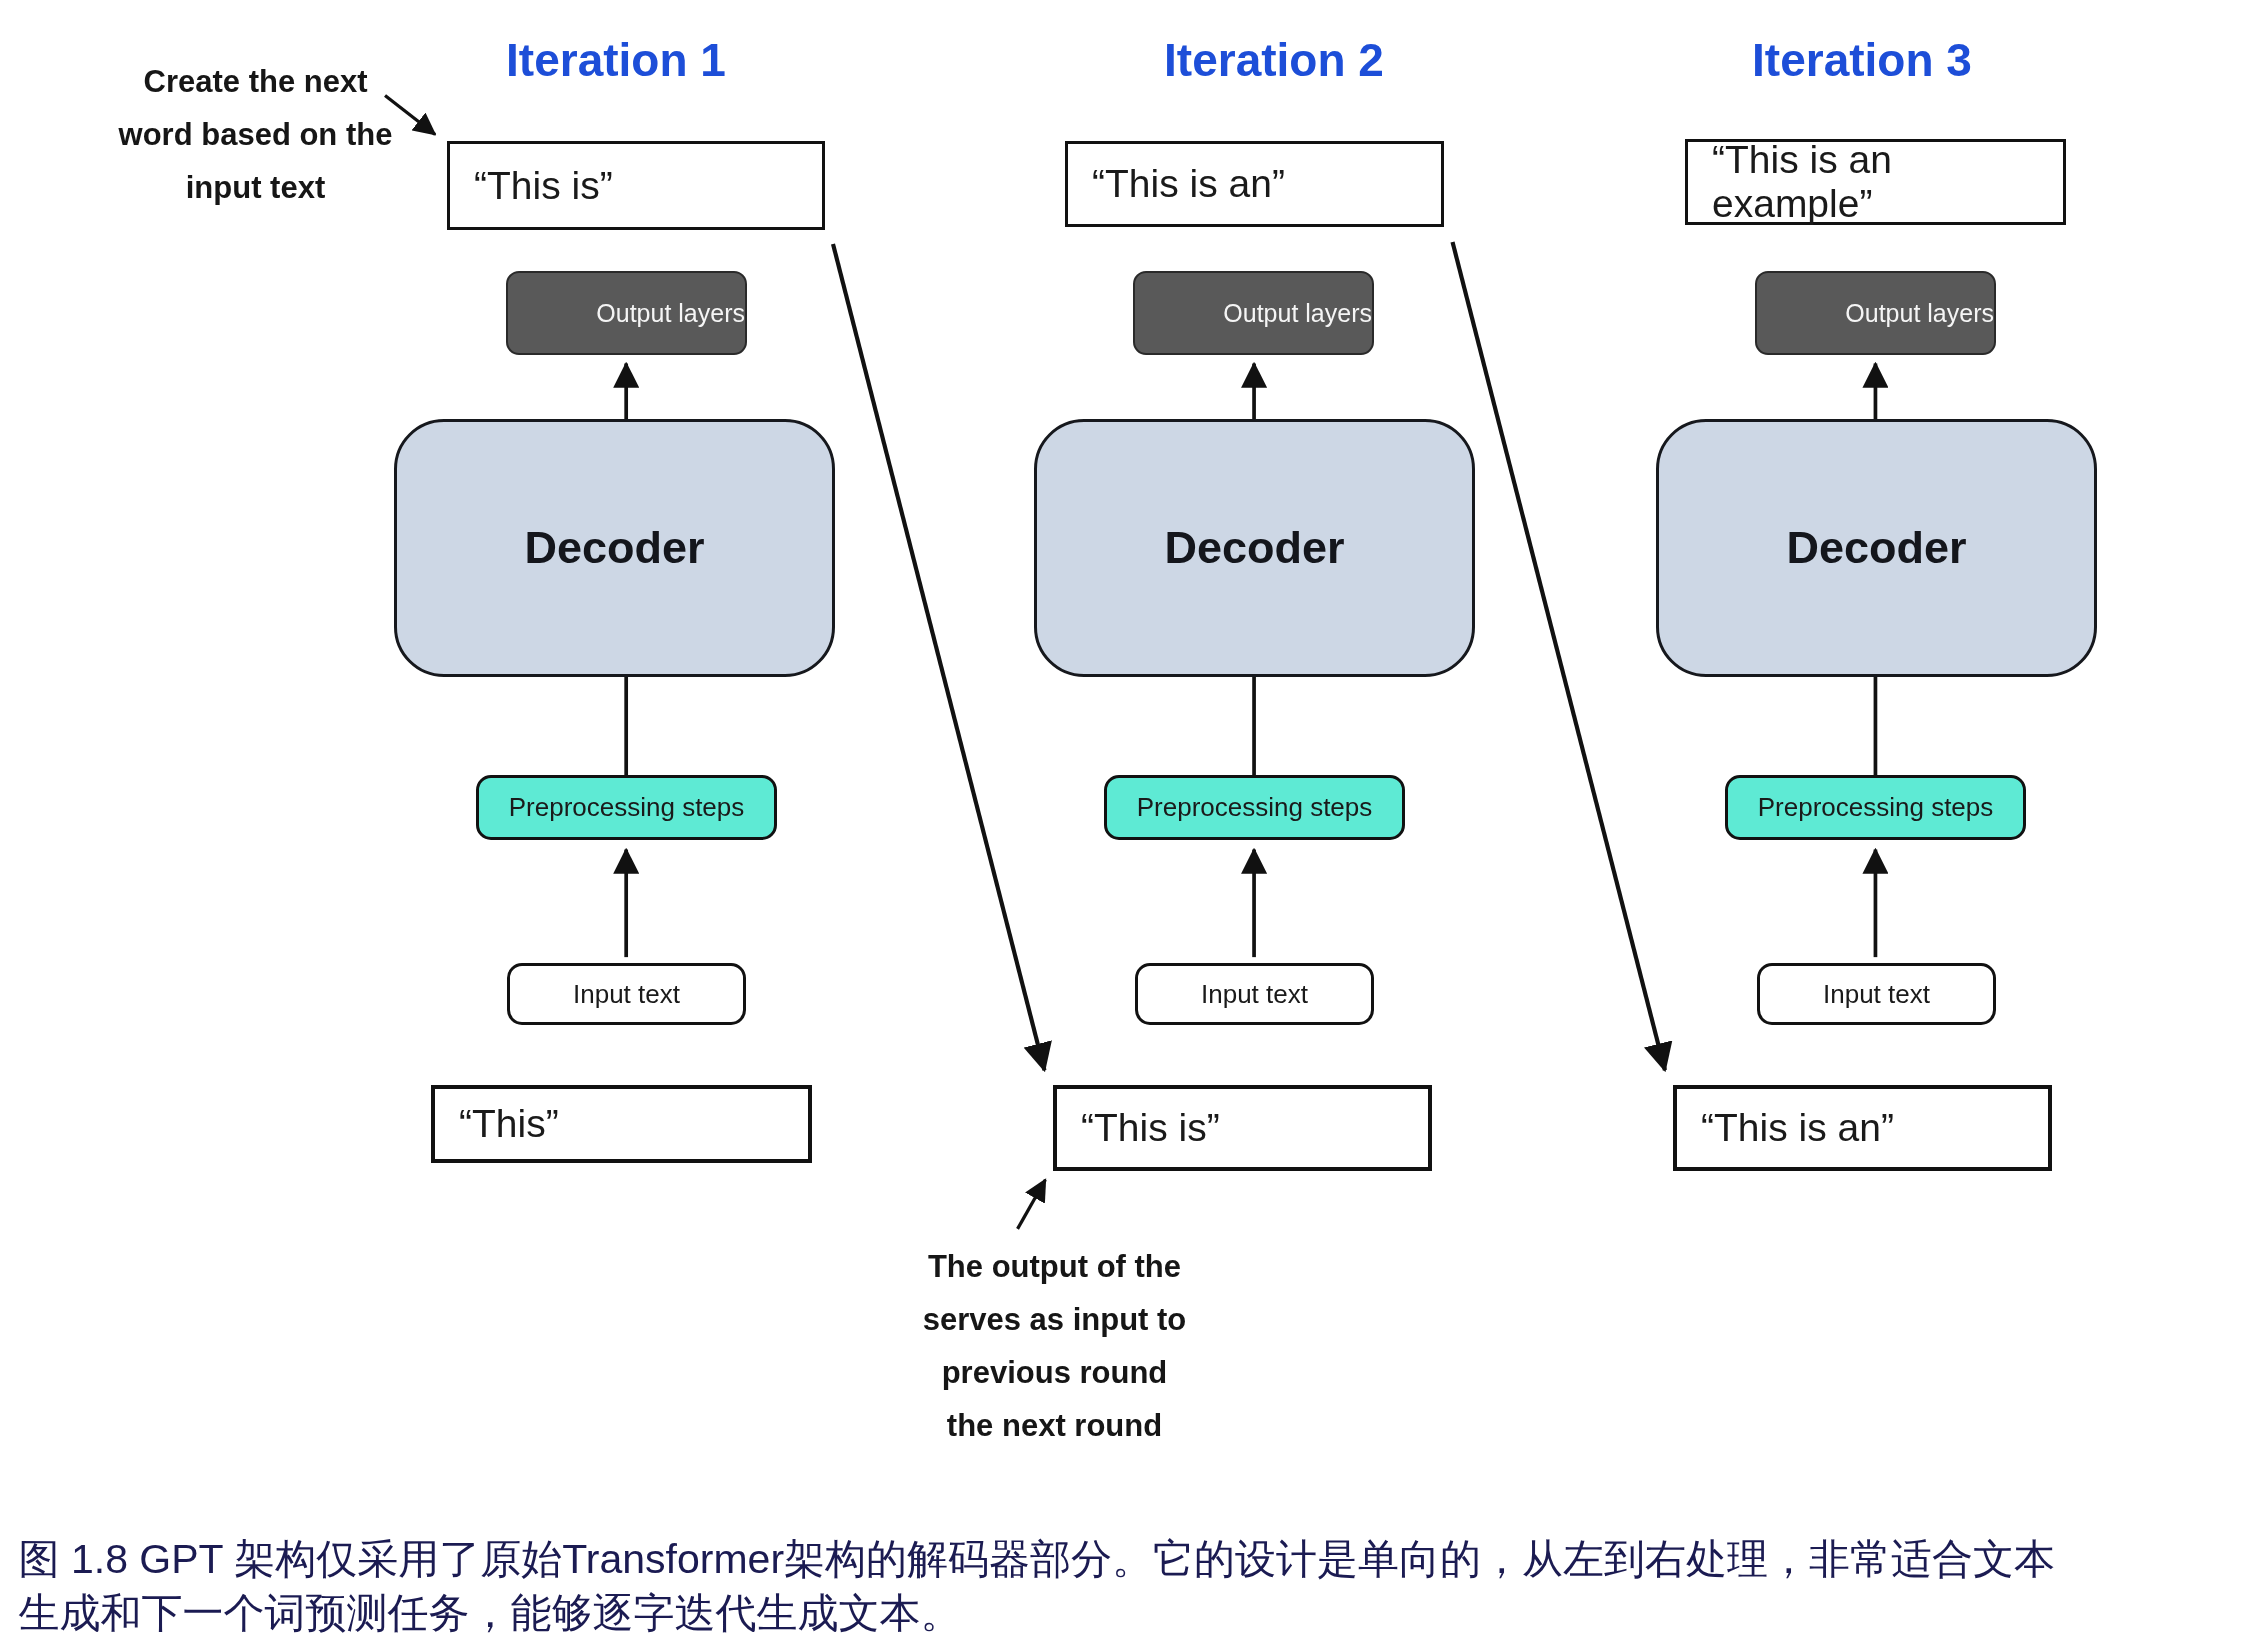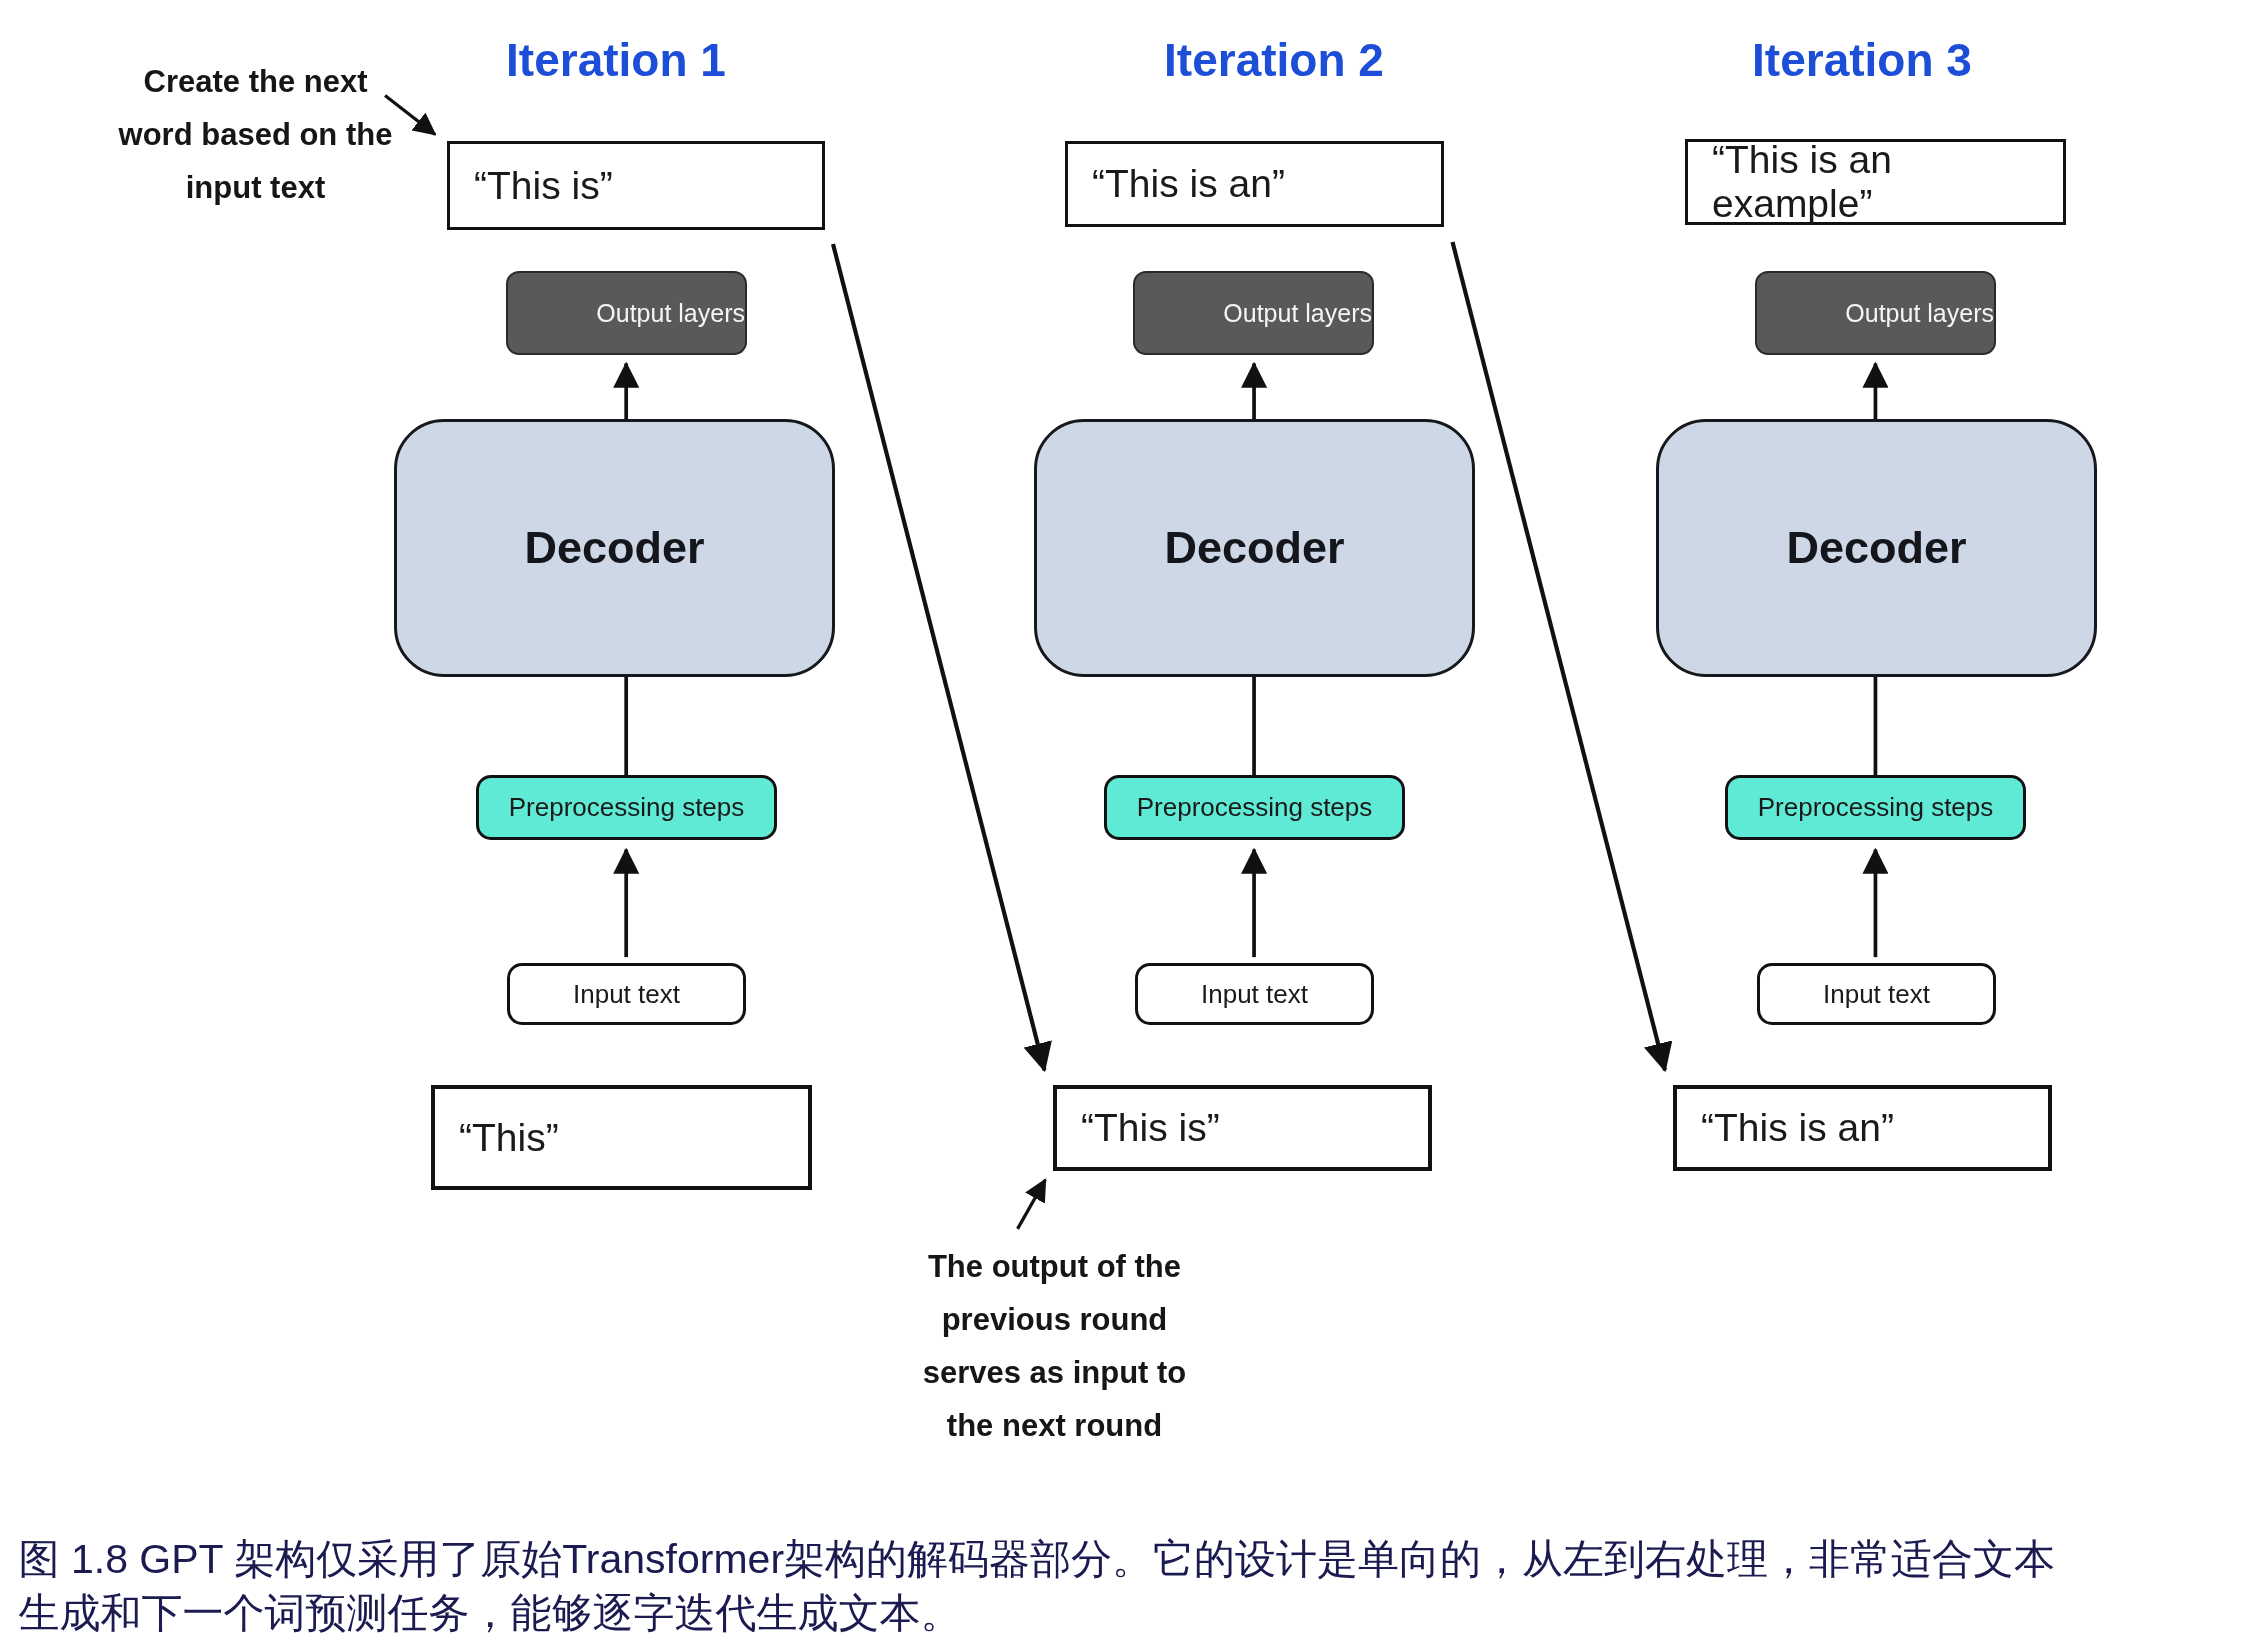--- a/index.html
+++ b/index.html
@@ -145,40 +145,40 @@
   <div class="input-text" style="left:507px;">
     <span>Input text</span>
   </div>
   <div class="input-text" style="left:1135px;">
     <span>Input text</span>
   </div>
   <div class="input-text" style="left:1757px;">
     <span>Input text</span>
   </div>
 
-  <div class="ctx-box" style="left:431px;top:1085px;width:381px;height:105px;">
+  <div class="ctx-box" style="left:431px;top:1085px;width:381px;height:78px;">
     <span>“This”</span>
   </div>
   <div class="ctx-box" style="left:1053px;top:1085px;width:379px;height:86px;">
     <span>“This is”</span>
   </div>
   <div class="ctx-box" style="left:1673px;top:1085px;width:379px;height:86px;">
     <span>“This is an”</span>
   </div>
 
   <div class="annotation" style="left:70px;top:55px;width:371px;">
     <div>Create the next</div>
     <div>word based on the</div>
     <div>input text</div>
   </div>
 
   <div class="annotation" style="left:869px;top:1240px;width:371px;">
     <div>The output of the</div>
+    <div>serves as input to</div>
     <div>previous round</div>
-    <div>serves as input to</div>
     <div>the next round</div>
   </div>
 
   <div class="caption">
     <div>图 1.8  GPT 架构仅采用了原始Transformer架构的解码器部分。它的设计是单向的，从左到右处理，非常适合文本</div>
     <div>生成和下一个词预测任务，能够逐字迭代生成文本。</div>
   </div>
 
 </div>
 

